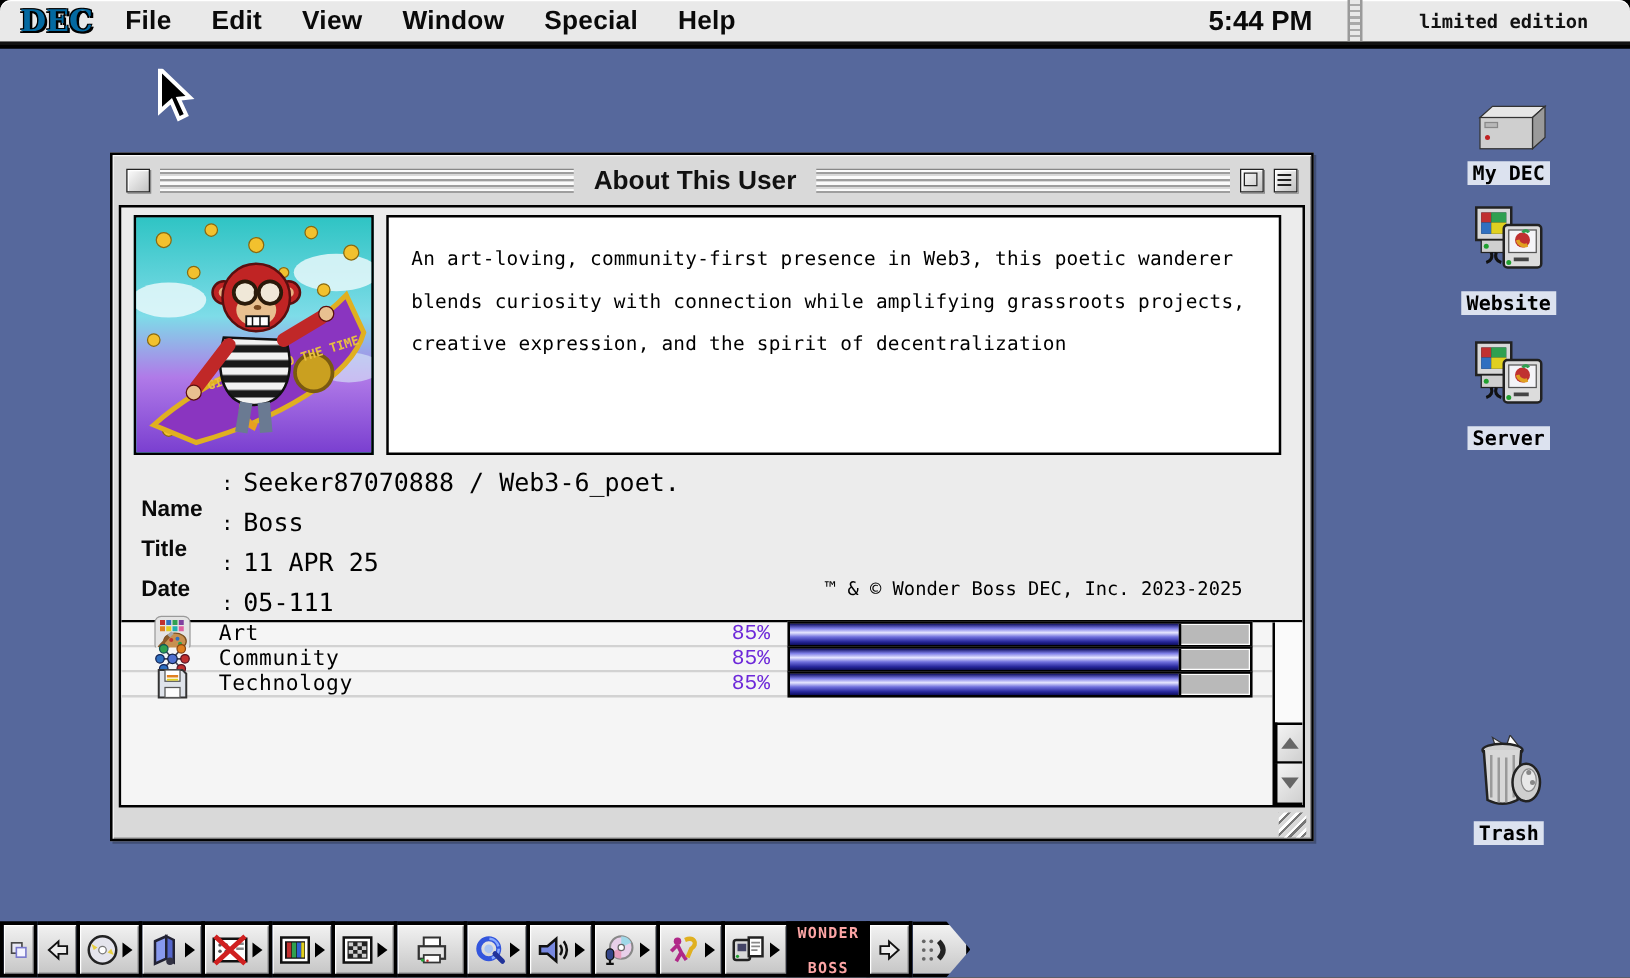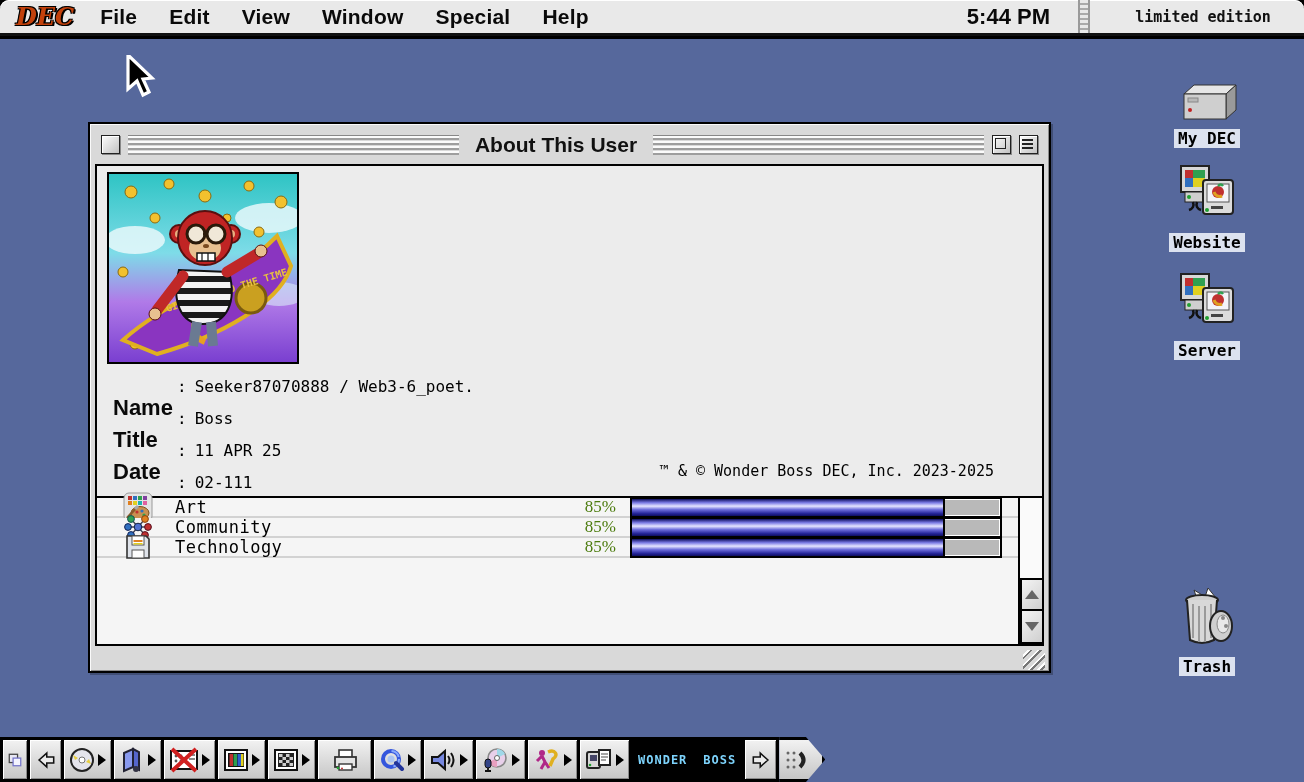--- a/index.html
+++ b/index.html
@@ -3,21 +3,21 @@
 <meta charset="utf-8">
 <style>
   html,body{margin:0;padding:0;background:#333;}
   *{box-sizing:border-box;}
   .desktop{position:relative;width:1304px;height:782px;background:#56689c;overflow:hidden;font-family:"Liberation Sans",sans-serif;}
 
   
   .menubar-back{position:absolute;top:0;left:0;right:0;height:39px;background:#000;}
   .menubar{position:absolute;top:0;left:0;right:0;height:36px;background:#e9e9e9;border-bottom:3px solid #111;
     border-radius:9px 9px 0 0;display:flex;align-items:center;box-shadow:inset 0 1px 0 #fff;}
-  .menu-logo{font-family:"DejaVu Serif",serif;font-style:italic;font-weight:bold;font-size:24px;color:#c2410c;
+  .menu-logo{font-family:"DejaVu Serif",serif;font-weight:bold;font-size:24px;color:#0369a1;
     margin:0 10px 0 16px;text-shadow:-1px -1px 0 #000,1px -1px 0 #000,-1px 1px 0 #000,1px 1px 0 #000,2px 1px 0 #000;}
   .menu-item{font-weight:bold;font-size:21px;color:#0a0a0a;padding:0 16px;letter-spacing:0.2px;}
   .menu-right{margin-left:auto;display:flex;align-items:center;height:100%;gap:12px;}
   .menu-time{font-weight:bold;font-size:22px;color:#0a0a0a;padding-right:16px;}
   .menu-div{width:12px;height:100%;border-left:2px solid #9a9a9a;border-right:2px solid #9a9a9a;
     background:repeating-linear-gradient(to bottom,#e9e9e9 0 3px,#aaa 3px 5px);}
   .menu-edition{font-family:"DejaVu Sans Mono",monospace;font-weight:bold;font-size:15px;color:#111;width:202px;text-align:center;}
 
   
   .window{position:absolute;left:88px;top:122px;width:963px;height:551px;background:#d9d9d9;border:2px solid #000;
@@ -33,31 +33,31 @@
   .tb-collapse::after{content:"";position:absolute;left:2px;top:3px;width:11px;height:10px;
     background:repeating-linear-gradient(to bottom,#222 0 2px,transparent 2px 4px);}
   .win-content{flex:1;border:2px solid #000;background:#ececec;position:relative;overflow:hidden;}
 
   .art-box{position:absolute;left:10px;top:6px;width:192px;height:192px;border:2px solid #000;background:#5ad0d0;}
   .desc-box{position:absolute;left:212px;top:6px;width:716px;height:192px;border:2px solid #000;background:#fff;
     padding:16px 18px;font-family:"DejaVu Sans Mono",monospace;font-size:15.5px;line-height:34px;color:#000;letter-spacing:0.2px;}
 
   .fields{position:absolute;left:16px;top:204px;}
   .field-row{height:32px;display:flex;align-items:center;}
-  .field-label{font-weight:bold;font-size:22px;color:#0a0a0a;width:64px;margin-top:43px;}
+  .field-label{font-weight:bold;font-size:18px;color:#0a0a0a;width:64px;margin-top:43px;}
   .field-colon{font-family:"DejaVu Sans Mono",monospace;font-size:16px;margin-right:8px;}
-  .field-value{font-family:"DejaVu Sans Mono",monospace;font-size:16px;color:#000;}
+  .field-value{font-family:"DejaVu Sans Mono",monospace;font-size:20px;color:#000;}
   .trademark{position:absolute;right:48px;top:296px;font-family:"DejaVu Sans Mono",monospace;font-size:15px;color:#000;}
 
   .pane{position:absolute;left:0;right:0;bottom:0;top:330px;border-top:2px solid #000;background:#f5f5f5;display:flex;}
   .pane-rows{flex:1;display:flex;flex-direction:column;}
   .stat-row{height:20px;display:flex;align-items:center;border-bottom:2px solid #d2d2d2;background:#f5f5f5;}
   .stat-icon{width:30px;height:30px;margin-left:26px;flex:0 0 auto;}
   .stat-label{font-family:"DejaVu Sans Mono",monospace;font-size:17px;color:#000;margin-left:22px;letter-spacing:0.5px;}
-  .stat-pct{font-family:Liberation Serif, serif;font-size:17px;color:#4d7c0f;margin-left:auto;width:58px;text-align:right;}
+  .stat-pct{font-family:Liberation Mono, monospace;font-size:17px;color:#6d28d9;margin-left:auto;width:58px;text-align:right;}
   .stat-bar{width:372px;height:21px;border:2px solid #000;background:#b9b9b9;margin:0 16px 0 14px;
     box-shadow:inset 1px 1px 0 #fff,inset -1px -1px 0 #fff;position:relative;flex:0 0 auto;}
   .bar-fill{height:100%;background:linear-gradient(to bottom,#0e0e5e 0%,#7d7de6 22%,#e6e6ff 42%,#7070dd 62%,#26269a 85%,#0e0e5e 100%);
     border-right:2px solid #000;}
   .pane-scroll{width:24px;border-left:2px solid #000;display:flex;flex-direction:column;background:#fafafa;}
   .scroll-track{flex:1;background:#fafafa;}
   .scroll-btn{height:33px;background:linear-gradient(135deg,#f4f4f4,#cfcfcf);border:2px solid #000;border-right:none;
     display:flex;align-items:center;justify-content:center;}
   .scroll-btn + .scroll-btn{border-top:none;}
   .tri-up{width:0;height:0;border-left:7px solid transparent;border-right:7px solid transparent;border-bottom:9px solid #666;}
@@ -72,21 +72,21 @@
 
   
   .cursor{position:absolute;left:126px;top:55px;z-index:60;}
 
   
   .strip{position:absolute;left:0;bottom:0;height:45px;display:flex;align-items:stretch;z-index:40;}
   .csbtn{background:linear-gradient(to bottom,#f2f2f2,#c6c6c6);border:3px solid #000;border-left:none;
     box-shadow:inset 1px 1px 0 #fff,inset -1px -1px 0 #8a8a8a;display:flex;align-items:center;justify-content:center;gap:3px;padding:0 5px;}
   .csbtn:first-child{border-left:3px solid #000;}
   .csarrow{width:0;height:0;border-left:8px solid #000;border-top:6px solid transparent;border-bottom:6px solid transparent;}
-  .cs-badge{background:#000;color:#7dd3fc;flex-direction:row;gap:16px;padding:0 6px;box-shadow:none;}
+  .cs-badge{background:#000;color:#fca5a5;flex-direction:column;gap:16px;padding:0 6px;box-shadow:none;}
   .cs-badge span{font-family:"DejaVu Sans Mono",monospace;font-weight:bold;font-size:12px;line-height:12px;letter-spacing:1px;}
   .cs-tab{border:3px solid #000;border-left:none;background:linear-gradient(to bottom,#f2f2f2,#c6c6c6);
     clip-path:polygon(0 0,58% 0,100% 50%,58% 100%,0 100%);width:46px;display:flex;align-items:center;padding-left:4px;}
 </style>
 </head>
 <body>
 
 <div class="desktop">
 
   <div class="menubar-back"></div>
@@ -171,41 +171,42 @@
           <ellipse cx="96" cy="74" rx="16" ry="13" fill="#e8c090"></ellipse>
           <circle cx="87" cy="60" r="9" fill="#f0e8d8" stroke="#2a1a0a" stroke-width="3"></circle>
           <circle cx="107" cy="60" r="9" fill="#f0e8d8" stroke="#2a1a0a" stroke-width="3"></circle>
           <path d="M94,60 h4" stroke="#2a1a0a" stroke-width="3"></path>
           <ellipse cx="97" cy="72" rx="3" ry="2" fill="#7a4a20"></ellipse>
           <rect x="88" y="79" width="18" height="8" fill="#fff" stroke="#111" stroke-width="1.5"></rect>
           <path d="M93,79 v8 M99,79 v8" stroke="#111" stroke-width="1.2"></path>
         </svg>
       </div>
 
+      <div class="desc-box">An art-loving, community-first presence in Web3, this poetic wanderer blends curiosity with connection while amplifying grassroots projects, creative expression, and the spirit of decentralization</div>
 
       <div class="fields">
         <div class="field-row">
           <span class="field-label">Name</span>
           <span class="field-colon">:</span>
           <span class="field-value">Seeker87070888 / Web3-6_poet.</span>
         </div>
         <div class="field-row">
           <span class="field-label">Title</span>
           <span class="field-colon">:</span>
           <span class="field-value">Boss</span>
         </div>
         <div class="field-row">
           <span class="field-label">Date</span>
           <span class="field-colon">:</span>
           <span class="field-value">11 APR 25</span>
         </div>
         <div class="field-row">
           <span class="field-label">Empc</span>
           <span class="field-colon">:</span>
-          <span class="field-value">02-111</span>
+          <span class="field-value">05-111</span>
         </div>
       </div>
       <div class="trademark">™ &amp; © Wonder Boss DEC, Inc. 2023-2025</div>
 
       <div class="pane">
         <div class="pane-rows">
           <div class="stat-row">
             <svg class="stat-icon" viewBox="0 0 30 30">
               <rect x="1" y="1" width="28" height="28" rx="5" fill="#e4e4e4" stroke="#9a9a9a"></rect>
               <g>

